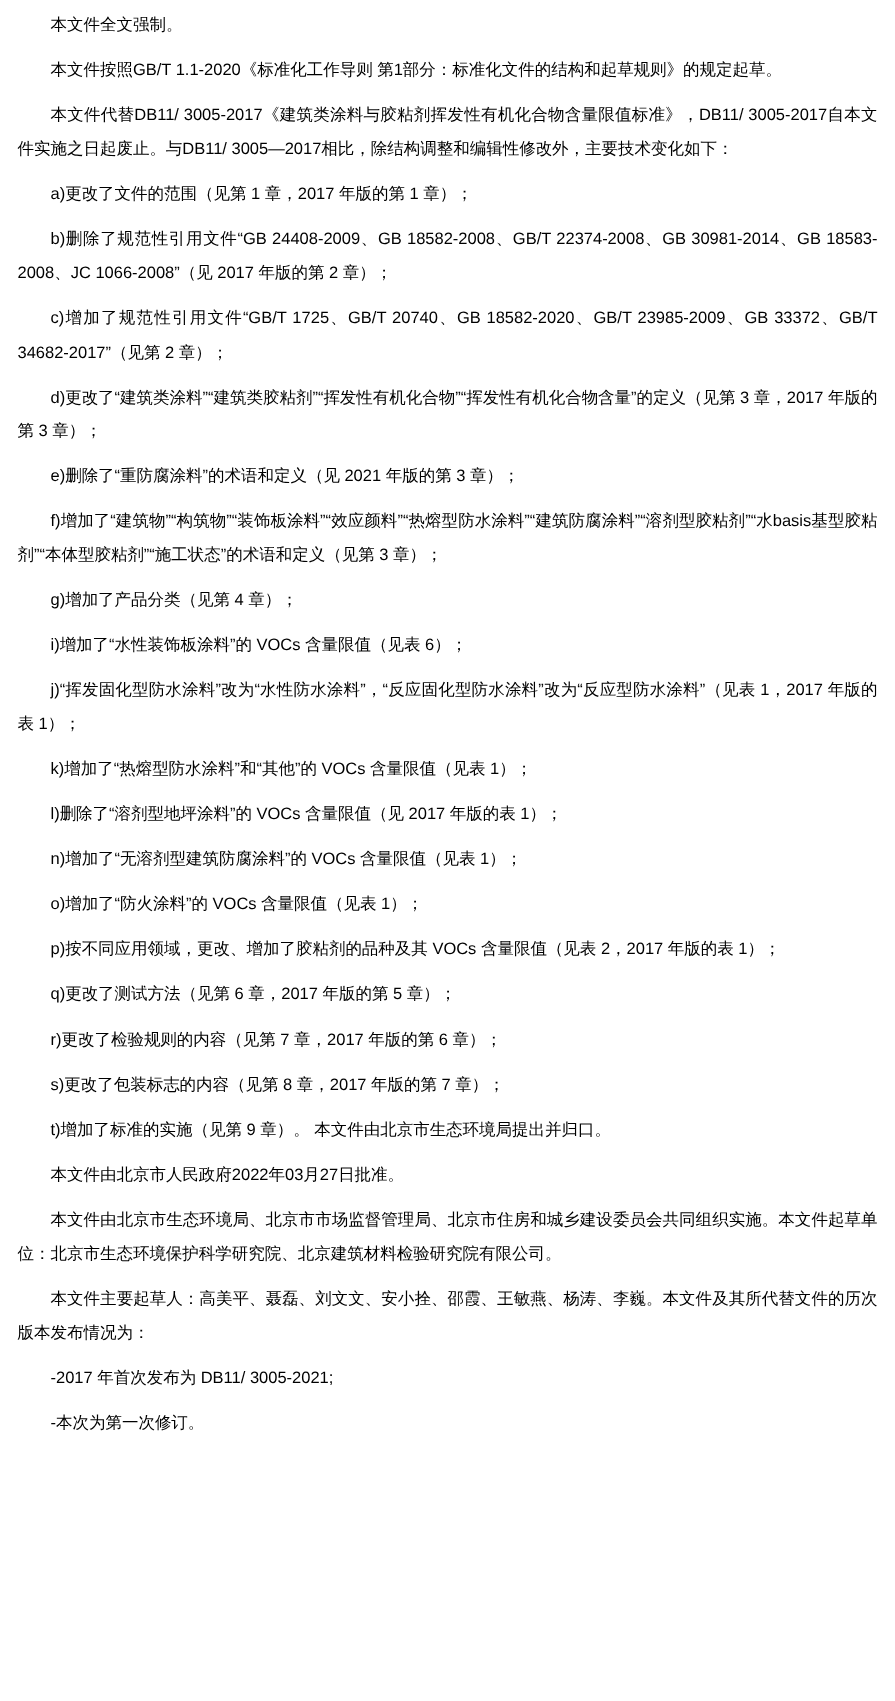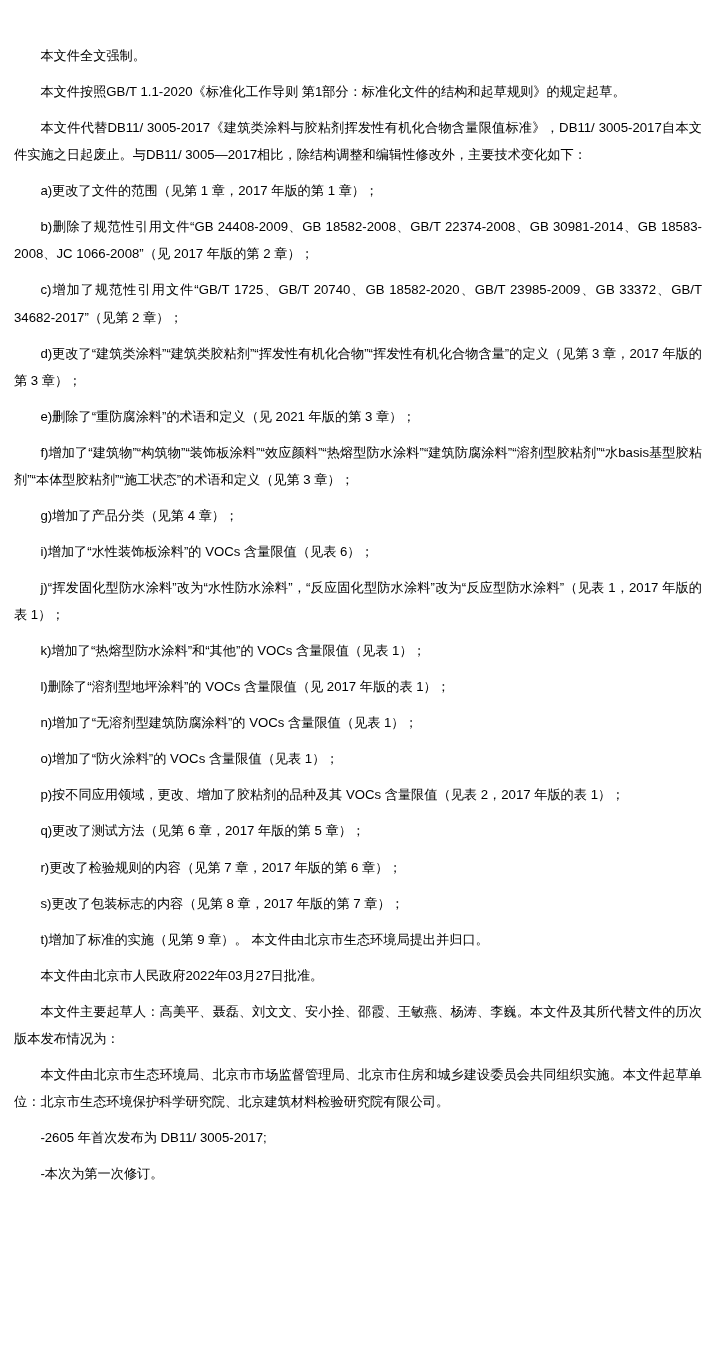--- a/index.html
+++ b/index.html
@@ -10,21 +10,20 @@
   body {
     width: 716px;
     min-height: 1361px;
     font-family: "Liberation Sans", "DejaVu Sans", sans-serif;
     color: #000000;
   }
   .page {
     width: 716px;
     box-sizing: border-box;
     padding: 6px 14px 10px 14px;
-    margin-top: 36px;
   }
   p.para {
     font-size: 13.2px;
     line-height: 2.05;
     margin: 0 0 9px 0;
     text-align: justify;
     text-justify: inter-ideograph;
     text-indent: 2em;
     word-break: break-word;
   }
@@ -51,17 +50,17 @@
   <p class="para">k)增加了“热熔型防水涂料”和“其他”的 VOCs 含量限值（见表 1）；</p>
   <p class="para">l)删除了“溶剂型地坪涂料”的 VOCs 含量限值（见 2017 年版的表 1）；</p>
   <p class="para">n)增加了“无溶剂型建筑防腐涂料”的 VOCs 含量限值（见表 1）；</p>
   <p class="para">o)增加了“防火涂料”的 VOCs 含量限值（见表 1）；</p>
   <p class="para">p)按不同应用领域，更改、增加了胶粘剂的品种及其 VOCs 含量限值（见表 2，2017 年版的表 1）；</p>
   <p class="para">q)更改了测试方法（见第 6 章，2017 年版的第 5 章）；</p>
   <p class="para">r)更改了检验规则的内容（见第 7 章，2017 年版的第 6 章）；</p>
   <p class="para">s)更改了包装标志的内容（见第 8 章，2017 年版的第 7 章）；</p>
   <p class="para">t)增加了标准的实施（见第 9 章）。 本文件由北京市生态环境局提出并归口。</p>
   <p class="para">本文件由北京市人民政府2022年03月27日批准。</p>
+  <p class="para">本文件由北京市生态环境局、北京市市场监督管理局、北京市住房和城乡建设委员会共同组织实施。本文件起草单位：北京市生态环境保护科学研究院、北京建筑材料检验研究院有限公司。</p>
   <p class="para">本文件主要起草人：高美平、聂磊、刘文文、安小拴、邵霞、王敏燕、杨涛、李巍。本文件及其所代替文件的历次版本发布情况为：</p>
-  <p class="para">本文件由北京市生态环境局、北京市市场监督管理局、北京市住房和城乡建设委员会共同组织实施。本文件起草单位：北京市生态环境保护科学研究院、北京建筑材料检验研究院有限公司。</p>
-  <p class="para dash">-2605 年首次发布为 DB11/ 3005-2017;</p>
+  <p class="para dash">-2017 年首次发布为 DB11/ 3005-2021;</p>
   <p class="para dash">-本次为第一次修订。</p>
 </div>
 
 </body></html>

